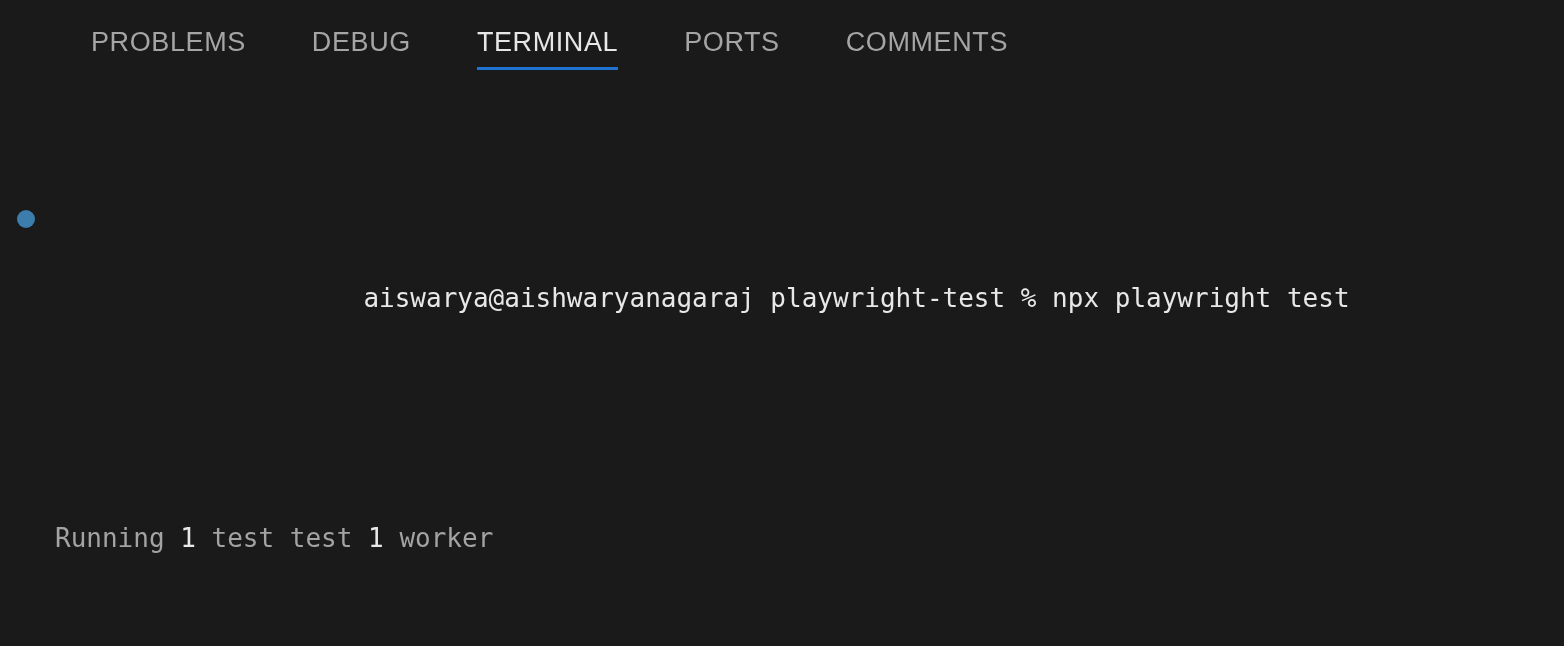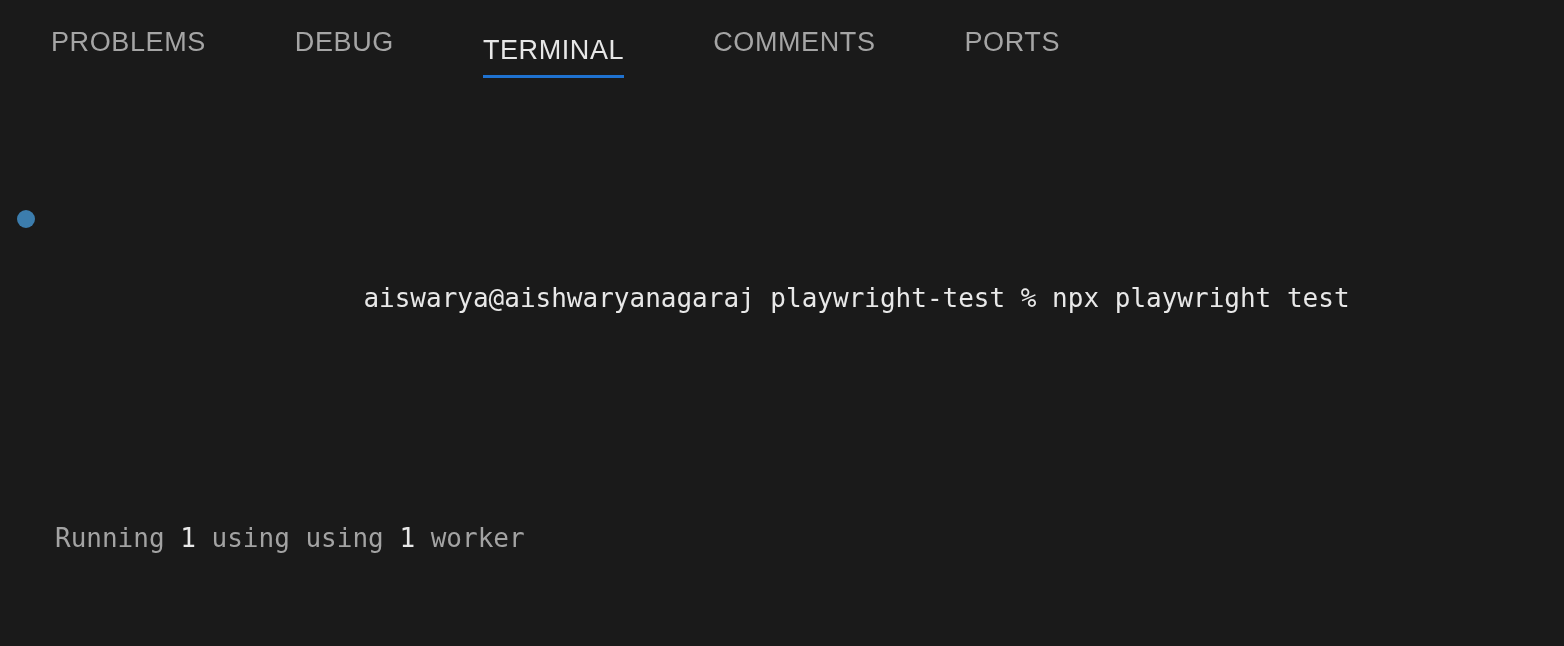--- a/index.html
+++ b/index.html
@@ -26,40 +26,38 @@
 
   
   #tabbar {
     position: absolute;
     left: 0;
     top: 0;
     width: 1564px;
     height: 78px;
     display: flex;
     align-items: flex-start;
-    padding-left: 51px;
+    padding-left: 91px;
     box-sizing: border-box;
-    gap: 23px;
   }
   .tab {
     position: relative;
     margin-right: 66px;
     padding-top: 29px;
     padding-bottom: 14px;
     font-family: "Liberation Sans", sans-serif;
     font-size: 27px;
     letter-spacing: 0.6px;
     color: #a5a5a5;
     white-space: nowrap;
     cursor: pointer;
     line-height: 1;
   }
   .tab.active {
     color: #e7e7e7;
-    margin-top: 8px;
   }
   .tab.active .tab-underline {
     position: absolute;
     left: 0;
     right: 0;
     bottom: 0;
     height: 3px;
     background: #1f72d0;
   }
   .tab-underline { display: none; }
@@ -125,41 +123,41 @@
       
     </div>
 
 
     <div class="tab active">
       <span>TERMINAL</span>
       <span class="tab-underline"></span>
     </div>
 
     <div class="tab">
-      <span>COMMENTS</span>
+      <span>PORTS</span>
       
     </div>
 
     <div class="tab">
-      <span>PORTS</span>
+      <span>COMMENTS</span>
       
     </div>
 
   </div>
 
   <div id="terminal">
 
     <div class="prompt-line">
       <span id="prompt-bullet"></span>
       <span class="bright">aiswarya@aishwaryanagaraj playwright-test % npx playwright test</span>
     </div>
 
     <div class="line blank">&nbsp;</div>
 
-    <div class="line"><span class="dim">Running </span><span class="bright">1</span><span class="dim"> using using </span><span class="bright">1</span><span class="dim"> worker</span></div>
+    <div class="line"><span class="dim">Running </span><span class="bright">1</span><span class="dim"> test test </span><span class="bright">1</span><span class="dim"> worker</span></div>
 
     
 
     
 
     
 
     
 
     

